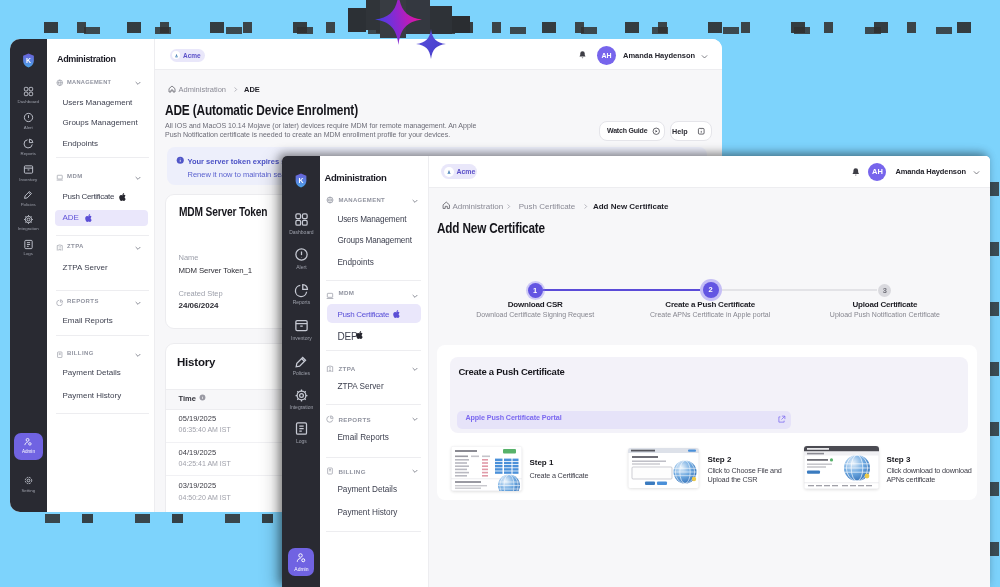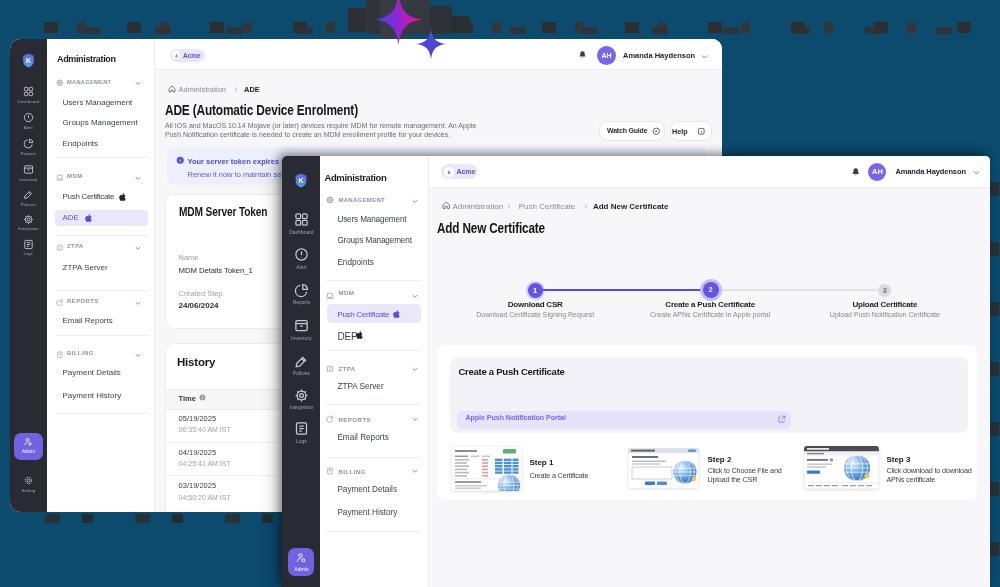--- a/index.html
+++ b/index.html
@@ -1,17 +1,17 @@
 <!DOCTYPE html>
 <html><head>
 <meta charset="utf-8">
 <style>
 html,body{margin:0;padding:0;}
 body{width:1000px;height:587px;overflow:hidden;background:#000;font-family:"Liberation Sans",sans-serif;}
-#stage{position:relative;width:1000px;height:587px;background:#0c4a6e;overflow:hidden;}
+#stage{position:relative;width:1000px;height:587px;background:#7dd3fc;overflow:hidden;}
 .a{position:absolute;}
 .win{position:absolute;background:#fff;overflow:hidden;}
 .rail{position:absolute;top:0;bottom:0;left:0;background:#292a32;}
 .rlab{position:absolute;width:100%;text-align:center;color:#9da0ab;}
 .ric{position:absolute;}
 .sb{position:absolute;top:0;bottom:0;background:#fff;}
 .shead{position:absolute;font-weight:bold;color:#90939f;text-transform:uppercase;}
 .sitem{position:absolute;color:#3c3f4e;}
 .sdiv{position:absolute;height:1px;background:#ededf0;}
 .chev{position:absolute;color:#8b8e99;}
@@ -213,21 +213,21 @@
       <svg class="a" style="left:9px;top:9px;" width="8.5" height="8.5" viewBox="0 0 24 24">
             <circle cx="12" cy="12" r="10" fill="#5056c8"></circle>
             <path d="M12 10.5v6M12 7v1" stroke="#edeffb" stroke-width="2.4"></path>
           </svg>
       <div class="a bold" style="left:20.5px;top:9.6px;font-size:7.5px;color:#4a50c5;">Your server token expires shortly. To ensure uninterrupted MDM service,</div>
       <div class="a" style="left:20.5px;top:22.6px;font-size:7.5px;color:#5a61cf;">Renew it now to maintain seamless connectivity</div>
     </div>
     <div class="card" style="left:10px;top:154.5px;width:540px;height:133px;">
       <div class="a bold" style="left:12.5px;top:10.5px;font-size:12px;color:#17171d;letter-spacing:-0.2px;transform:scaleX(0.85);transform-origin:0 0;">MDM Server Token</div>
       <div class="a" style="left:12.5px;top:58.5px;font-size:7.5px;color:#9da0ab;">Name</div>
-      <div class="a" style="left:12.5px;top:71px;font-size:7.8px;color:#2c2c34;letter-spacing:-0.1px;">MDM Details Token_1</div>
+      <div class="a" style="left:12.5px;top:71px;font-size:7.8px;color:#2c2c34;letter-spacing:-0.1px;">MDM Server Token_1</div>
       <div class="a" style="left:12.5px;top:94.5px;font-size:7.5px;color:#9da0ab;">Created Step</div>
       <div class="a bold" style="left:12.5px;top:106.5px;font-size:8px;color:#2c2c34;">24/06/2024</div>
     </div>
     <div class="card" style="left:10px;top:304px;width:540px;height:176px;">
       <div class="a bold" style="left:11px;top:12px;font-size:11.5px;color:#17171d;letter-spacing:-0.2px;">History</div>
       <div class="a" style="left:0;top:44.6px;width:100%;height:19.4px;background:#f7f7f9;border-top:1px solid #ededf0;border-bottom:1px solid #ededf0;"></div>
       <div class="a bold" style="left:12.6px;top:49.5px;font-size:7.5px;color:#33333b;">Time</div>
       <svg class="a" style="left:33px;top:50px;" width="7" height="7" viewBox="0 0 24 24">
             <circle cx="12" cy="12" r="10" fill="#9a9aa4"></circle>
             <path d="M12 10.5v6M12 7v1" stroke="#fff" stroke-width="2.4"></path>
@@ -429,21 +429,21 @@
     <div class="a bold" style="left:25.8px;top:146.8px;width:160px;text-align:center;font-size:8px;letter-spacing:-0.2px;color:#1b1b22;">Download CSR</div>
     <div class="a" style="left:25.8px;top:158.4px;width:160px;text-align:center;font-size:7px;color:#86868f;">Download Certificate Signing Request</div>
     <div class="a bold" style="left:200.8px;top:146.8px;width:160px;text-align:center;font-size:8px;letter-spacing:-0.2px;color:#1b1b22;">Create a Push Certificate</div>
     <div class="a" style="left:200.8px;top:158.4px;width:160px;text-align:center;font-size:7px;color:#86868f;">Create APNs Certificate in Apple portal</div>
     <div class="a bold" style="left:375.5px;top:146.8px;width:160px;text-align:center;font-size:8px;letter-spacing:-0.2px;color:#1b1b22;">Upload Certificate</div>
     <div class="a" style="left:375.5px;top:158.4px;width:160px;text-align:center;font-size:7px;color:#86868f;">Upload Push Notification Certificate</div>
     <div class="a" style="left:8px;top:192.3px;width:540px;height:155px;background:#fff;border-radius:8px;">
       <div class="a" style="left:13px;top:11.7px;width:518px;height:76px;background:#f3f2f9;border-radius:8px;">
         <div class="a bold" style="left:8px;top:9.3px;font-size:9.5px;color:#17171d;letter-spacing:-0.25px;">Create a Push Certificate</div>
         <div class="a" style="left:7px;top:54px;width:334px;height:17.7px;background:#e6e3f9;border-radius:5px;">
-          <div class="a" style="left:8px;top:2.4px;font-size:7.2px;font-weight:bold;color:#7b68f0;letter-spacing:-0.1px;">Apple Push Notification Portal</div>
+          <div class="a" style="left:8px;top:2.4px;font-size:7.2px;font-weight:bold;color:#7b68f0;letter-spacing:-0.1px;">Apple Push Certificate Portal</div>
           <svg class="a" style="left:320px;top:4.5px;" width="9" height="9" viewBox="0 0 24 24" fill="none" stroke="#7b68f0" stroke-width="2">
                   <path d="M9 5H5v14h14v-4"></path>
                   <path d="M13 3h8v8"></path>
                   <path d="M21 3l-9 9"></path>
                 </svg>
         </div>
       </div>
       <svg class="a" style="left:14px;top:100.7px;border-radius:3px;box-shadow:0 1px 3px rgba(0,0,0,.12);" width="71" height="45" viewBox="0 0 71 45">
         <defs>
                 <radialGradient id="gl1" cx="0.35" cy="0.3" r="0.9">

